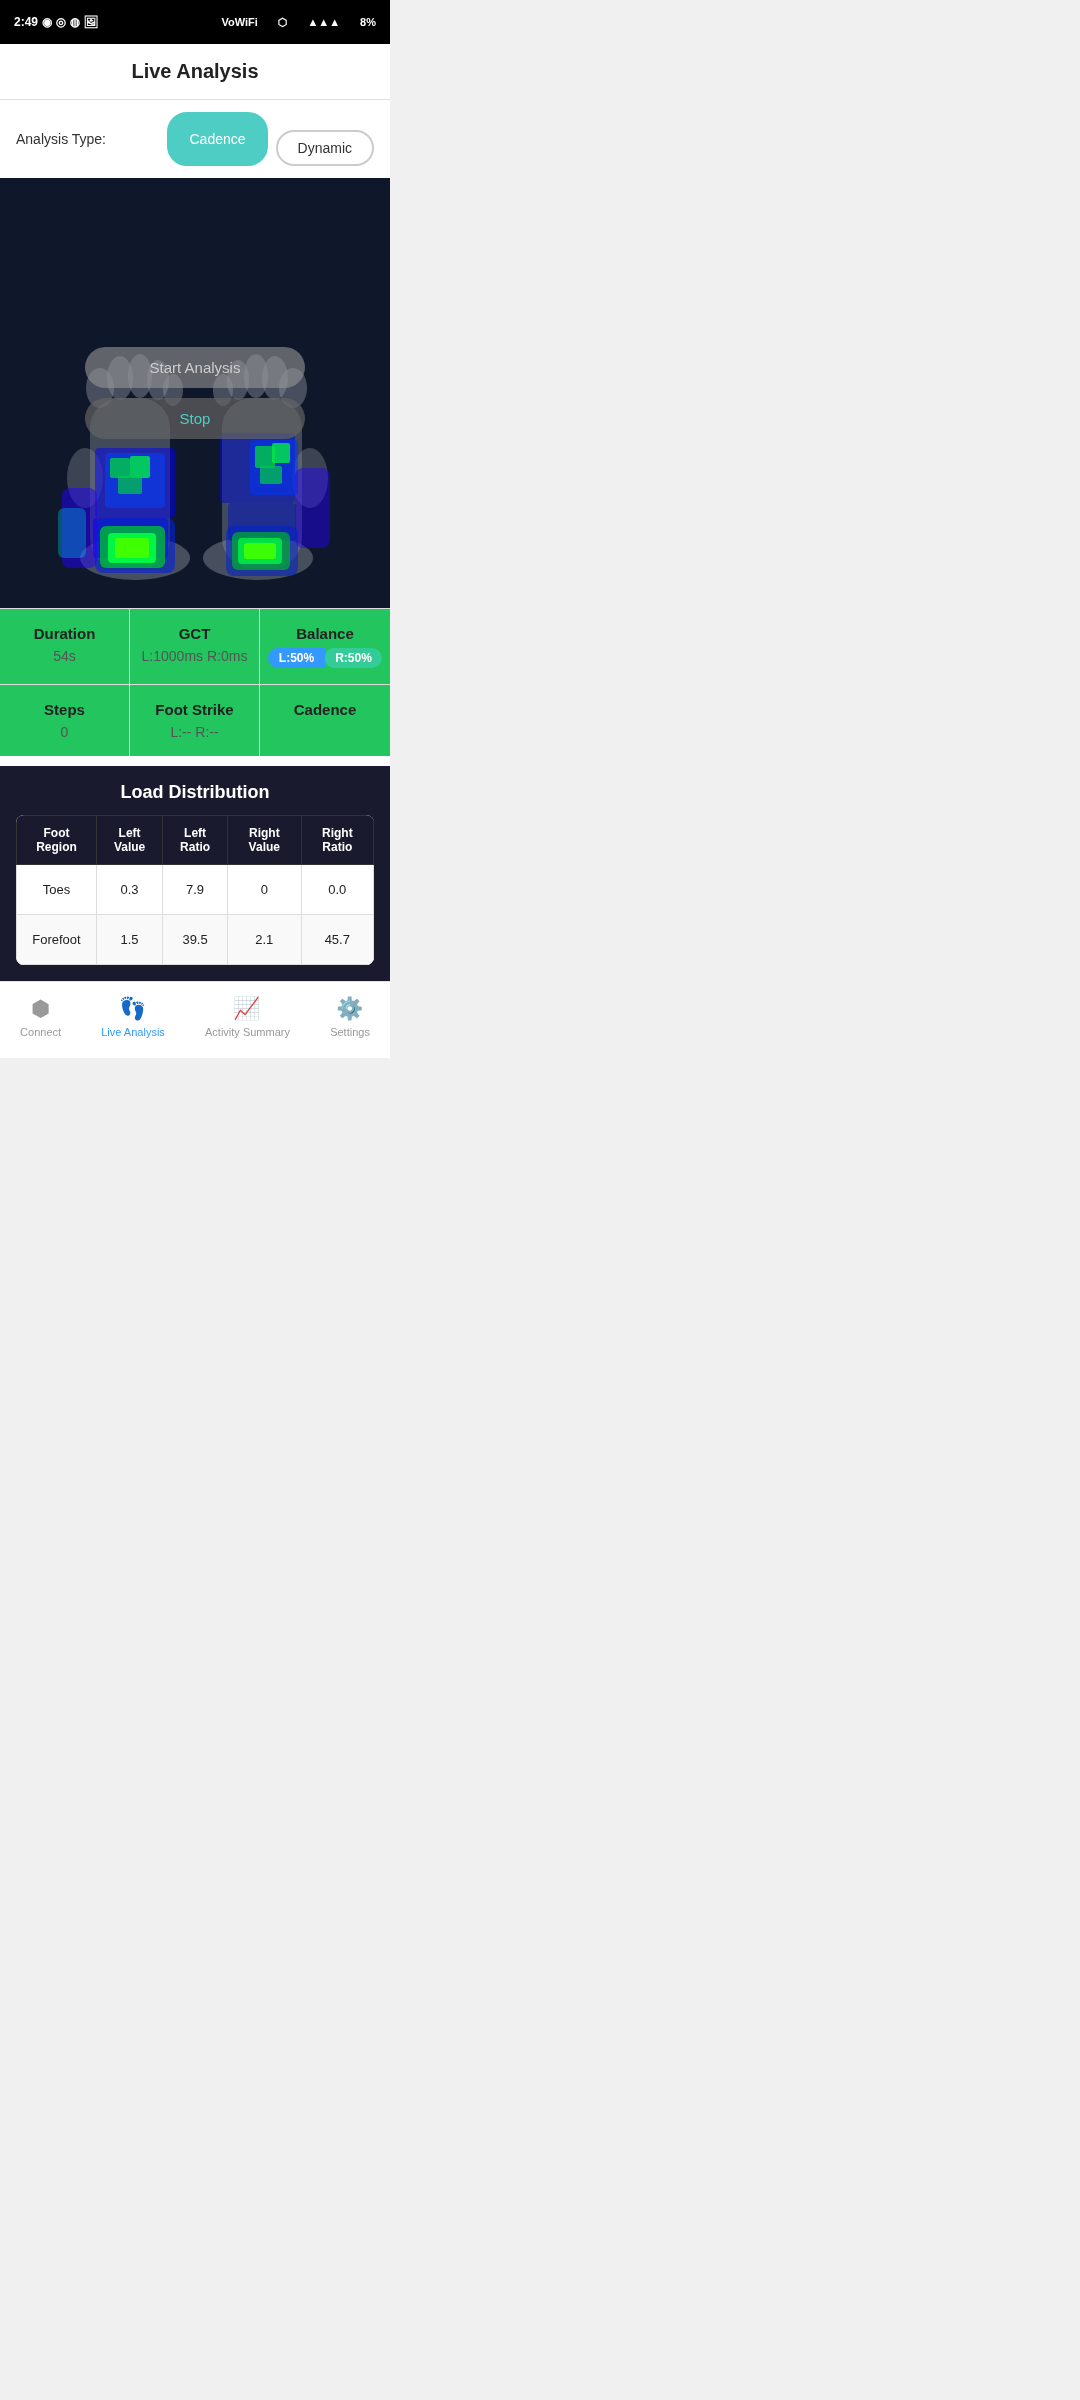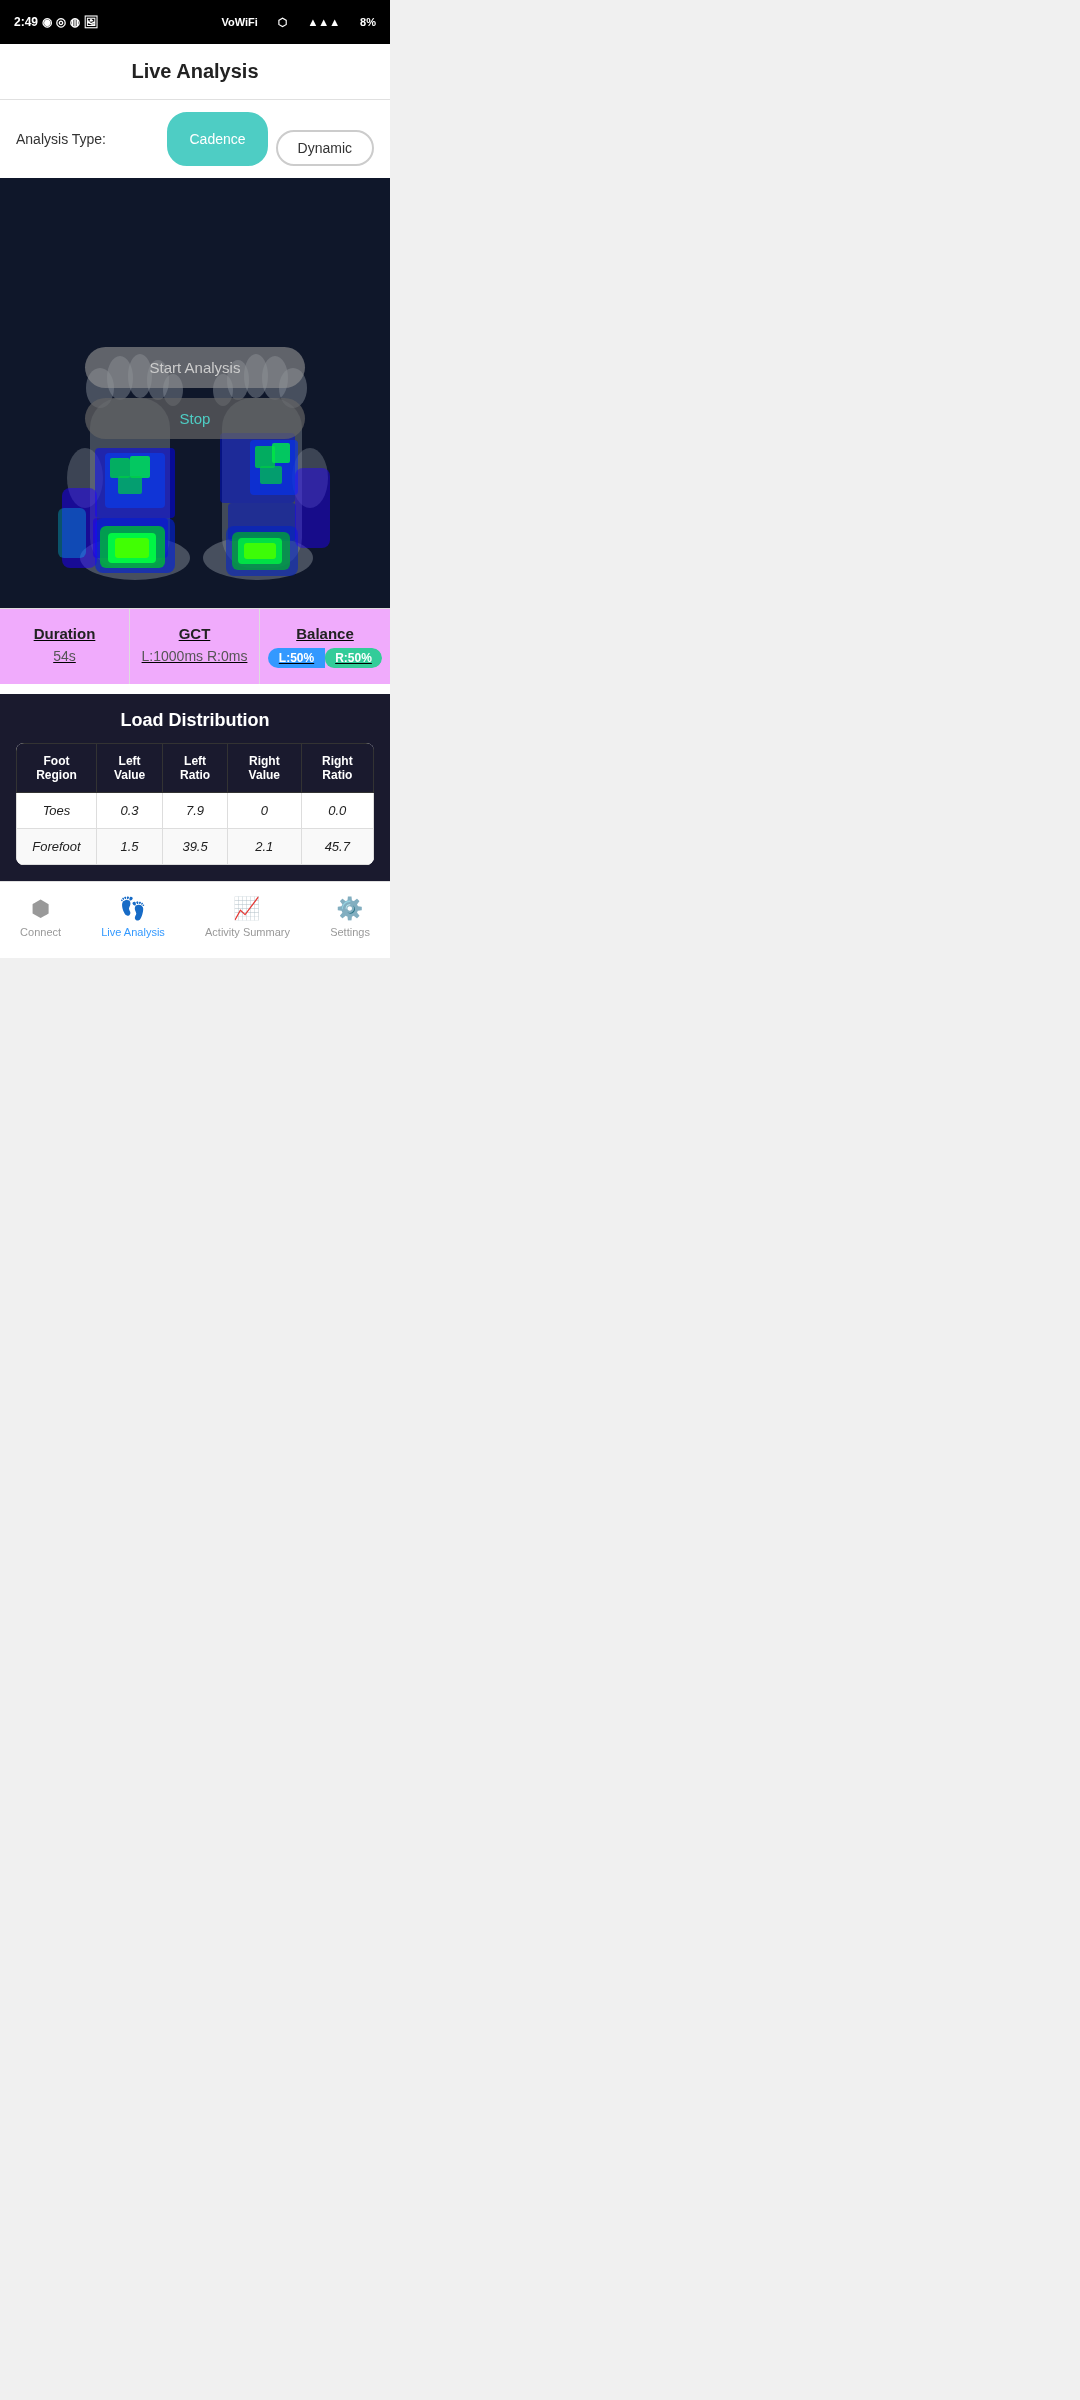--- a/index.html
+++ b/index.html
@@ -115,23 +115,22 @@
       background: rgba(150,150,150,0.6);
       color: #ccc;
     }
     .ctrl-btn.stop {
       background: rgba(100,100,100,0.7);
       color: #4ecdc4;
     }
 
     
     .metrics-section {
-      background: #f0abfc;
+      background: #22c55e;
       padding: 0;
-      text-decoration: underline;
     }
     .metrics-grid {
       display: grid;
       grid-template-columns: 1fr 1fr 1fr;
       border-top: 1px solid #ddd;
     }
     .metric-cell {
       padding: 16px 8px;
       text-align: center;
       border-right: 1px solid #ddd;
@@ -201,27 +200,26 @@
     .load-table th {
       background: #1a1a2e;
       color: #fff;
       padding: 10px 6px;
       font-size: 12px;
       font-weight: 600;
       text-align: center;
       border: 1px solid #333;
     }
     .load-table td {
-      padding: 10px 6px;
+      padding: 17px 6px;
       font-size: 13px;
       text-align: center;
       border: 1px solid #ddd;
       color: #222;
       background: #fff;
-      font-style: italic;
     }
     .load-table tr:nth-child(even) td { background: #f9f9f9; }
 
     
     .bottom-nav {
       background: #fff;
       display: flex;
       justify-content: space-around;
       align-items: center;
       padding: 10px 0 16px;
@@ -363,20 +361,34 @@
       <div class="metric-cell">
         <div class="metric-title">GCT</div>
         <div class="metric-value">L:1000ms R:0ms</div>
       </div>
       <div class="metric-cell">
         <div class="metric-title">Balance</div>
         <div class="balance-bar">
           <div class="balance-left">L:50%</div>
           <div class="balance-right">R:50%</div>
         </div>
+      </div>
+    </div>
+    <div class="metrics-grid-2">
+      <div class="metric-cell">
+        <div class="metric-title">Steps</div>
+        <div class="metric-value">0</div>
+      </div>
+      <div class="metric-cell">
+        <div class="metric-title">Foot Strike</div>
+        <div class="metric-value">L:-- R:--</div>
+      </div>
+      <div class="metric-cell">
+        <div class="metric-title">Cadence</div>
+        <div class="metric-value"></div>
       </div>
     </div>
   </div>
 
   <div class="load-dist-section">
     <div class="load-dist-title">Load Distribution</div>
     <table class="load-table">
       <thead>
         <tr>
           <th>Foot Region</th>

